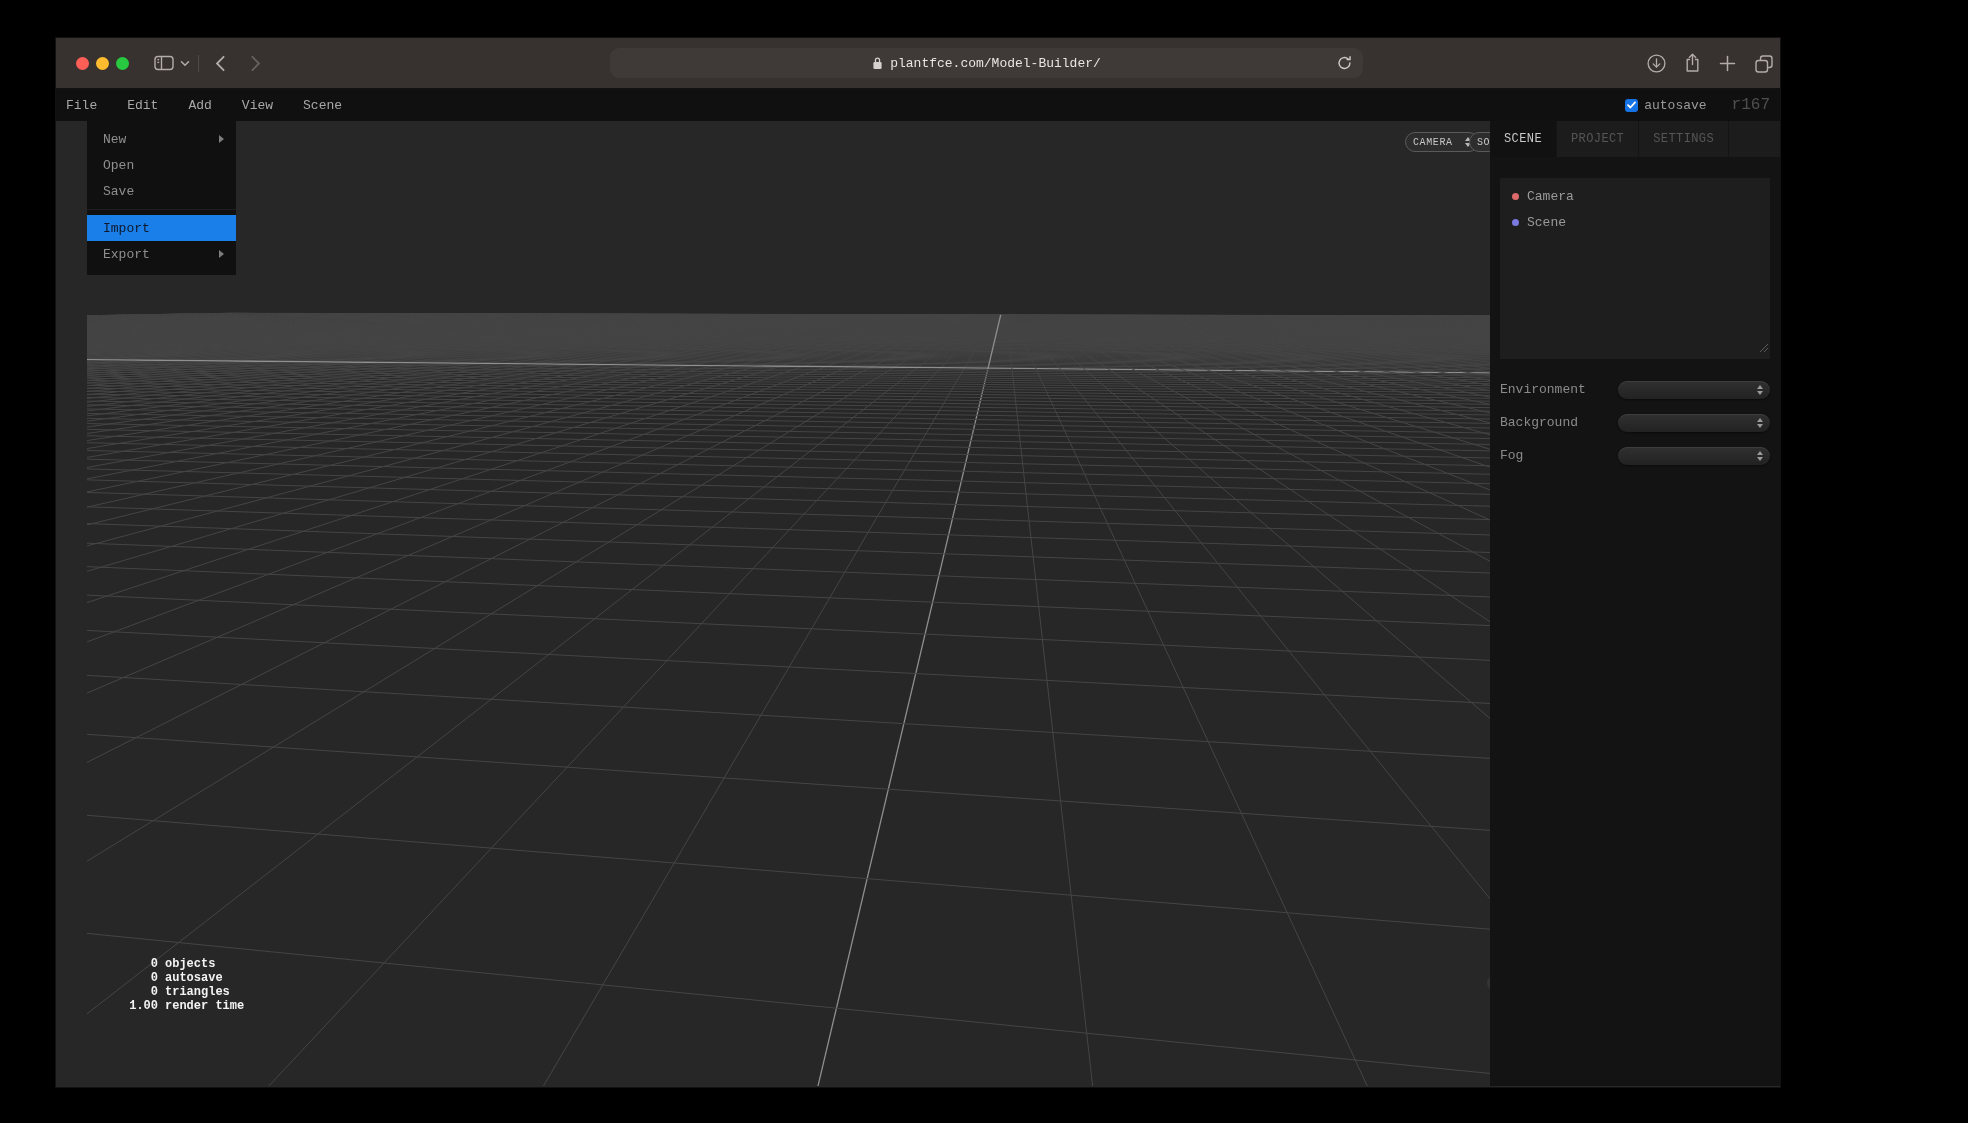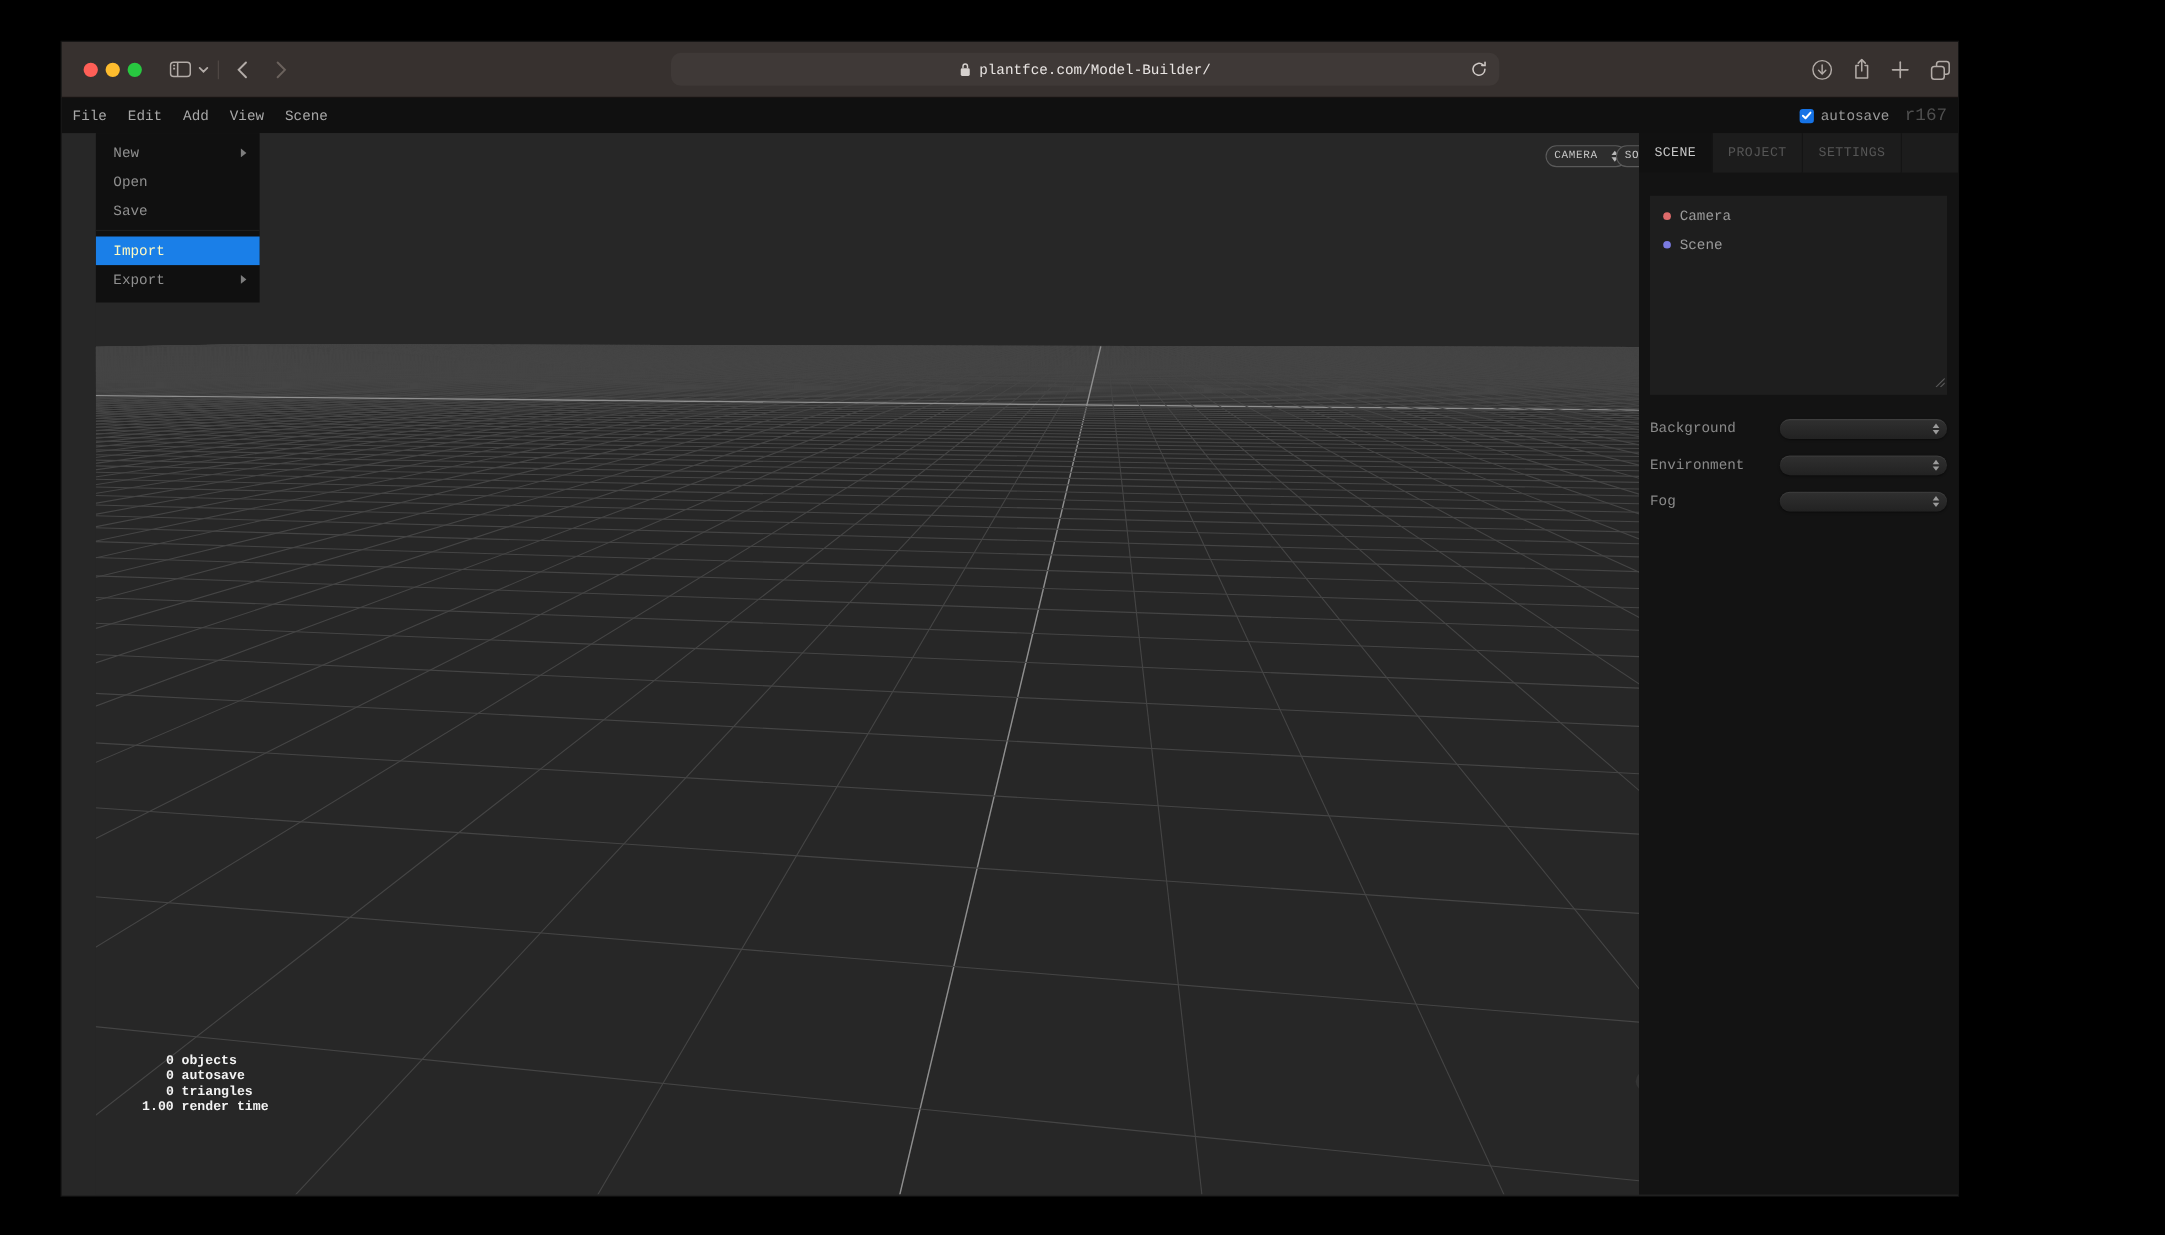--- a/index.html
+++ b/index.html
@@ -16,34 +16,34 @@
   .light { width:13px; height:13px; border-radius:50%; }
   .tb-left { position:absolute; left:98px; top:0; height:100%; display:flex; align-items:center; color:#b3aca8; }
   .tb-sep { width:1px; height:17px; background:#514a46; margin:0 8px; }
   .tb-btn { display:flex; align-items:center; }
   .fwd { color:#6b625d; }
   .url-field { position:absolute; left:554px; top:10px; width:753px; height:30px; border-radius:9px; background:#3f3937;
     display:flex; align-items:center; justify-content:center; gap:7px; color:#e9e5e3; font-size:13px; }
   .reload { position:absolute; right:11px; top:7px; color:#cfc9c6; }
   .tb-right { position:absolute; right:6px; top:0; height:100%; display:flex; align-items:center; gap:18px; color:#b3aca8; }
   
-  .menubar { height:32px; background:#101010; display:flex; align-items:center; padding:16px 10px; }
+  .menubar { height:32px; background:#101010; display:flex; align-items:center; padding:16px 10px;gap:11px; }
   .mb-item { margin-right:19px; color:#a8a8a8; font-size:13px; cursor:default; }
   .mb-spacer { flex:1; }
   .autosave { display:flex; align-items:center; gap:6px; color:#9a9a9a; font-size:13px; }
   .checkbox { width:13px; height:13px; border-radius:3px; background:#1673e6; display:flex; align-items:center; justify-content:center; }
   .revision { margin-left:14px; color:#4f4f4f; font-size:16px; }
   
   .content { position:relative; height:965px; display:flex;padding-left:31px; }
   .viewport { position:relative; width:1506px; height:100%; background:#272727; overflow:hidden; }
   .viewport svg.scene { position:absolute; left:0; top:0; pointer-events:auto; }
   
   .file-menu { position:absolute; left:0; top:0; width:149px; background:#101010; padding:5px 0 8px; z-index:6; }
   .menu-item { height:26px; display:flex; align-items:center; justify-content:space-between; padding:0 12px 0 16px; color:#8f8f8f; font-size:13px; }
-  .menu-item.hl { color:#fef9c3; }
+  .menu-item.hl { color:#0f172a; }
   .menu-divider { height:1px; background:#1e1e1e; margin:5px 0; }
   .sub-arrow { width:0; height:0; border-left:5px solid #7d7d7d; border-top:4px solid transparent; border-bottom:4px solid transparent; }
   
   .vp-select { position:absolute; top:11px; height:20px; border:1px solid #5a5a5a; border-radius:10px; background:#2d2d2d;
     color:#c7c7c7; font-size:10px; letter-spacing:0.6px; display:flex; align-items:center; justify-content:space-between; padding:0 7px; z-index:4; }
   #camera-select { left:1318px; width:74px; }
   #shading-select { left:1382px; width:95px; }
   .stepper { display:flex; flex-direction:column; gap:2px; align-items:center; }
   .stepper i { display:block; width:0; height:0; border-left:3.5px solid transparent; border-right:3.5px solid transparent; }
   .stepper .up { border-bottom:4px solid #b8b8b8; }
@@ -839,30 +839,30 @@
         <span class="resize-handle">
           <svg width="10" height="10" viewBox="0 0 10 10" stroke="#5a5a5a" stroke-width="1">
               <line x1="2" y1="10" x2="10" y2="2"></line>
               <line x1="6" y1="10" x2="10" y2="6"></line>
             </svg>
         </span>
       </div>
 
       <div class="props">
         <div class="prop-row">
-          <span class="prop-label">Background</span>
+          <span class="prop-label">Environment</span>
           <span class="prop-select">
             <span class="stepper">
                 <i class="up"></i>
                 <i class="dn"></i>
               </span>
           </span>
         </div>
         <div class="prop-row">
-          <span class="prop-label">Environment</span>
+          <span class="prop-label">Background</span>
           <span class="prop-select">
             <span class="stepper">
                 <i class="up"></i>
                 <i class="dn"></i>
               </span>
           </span>
         </div>
         <div class="prop-row">
           <span class="prop-label">Fog</span>
           <span class="prop-select">

